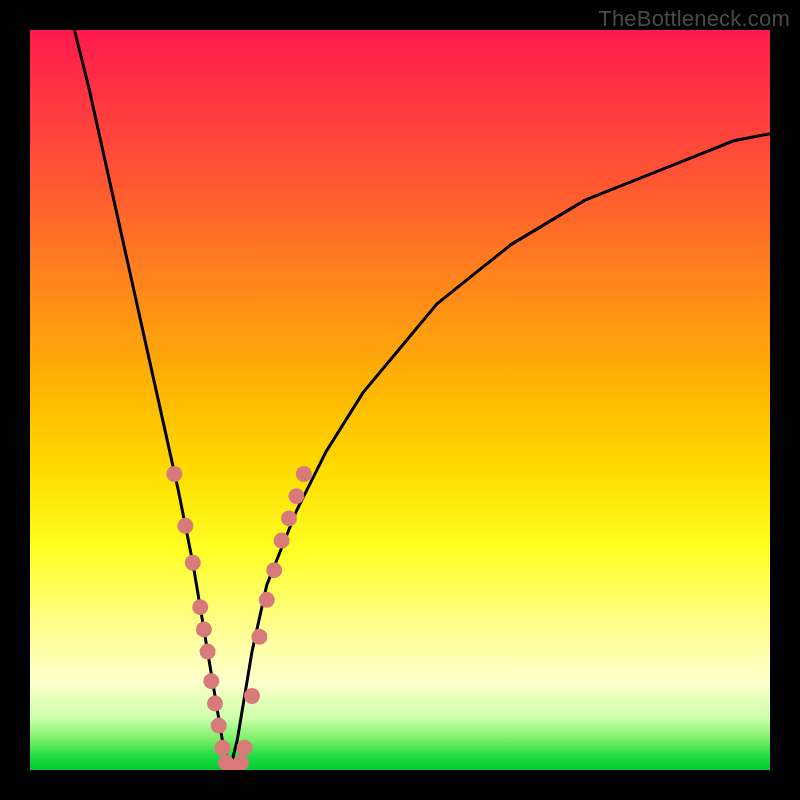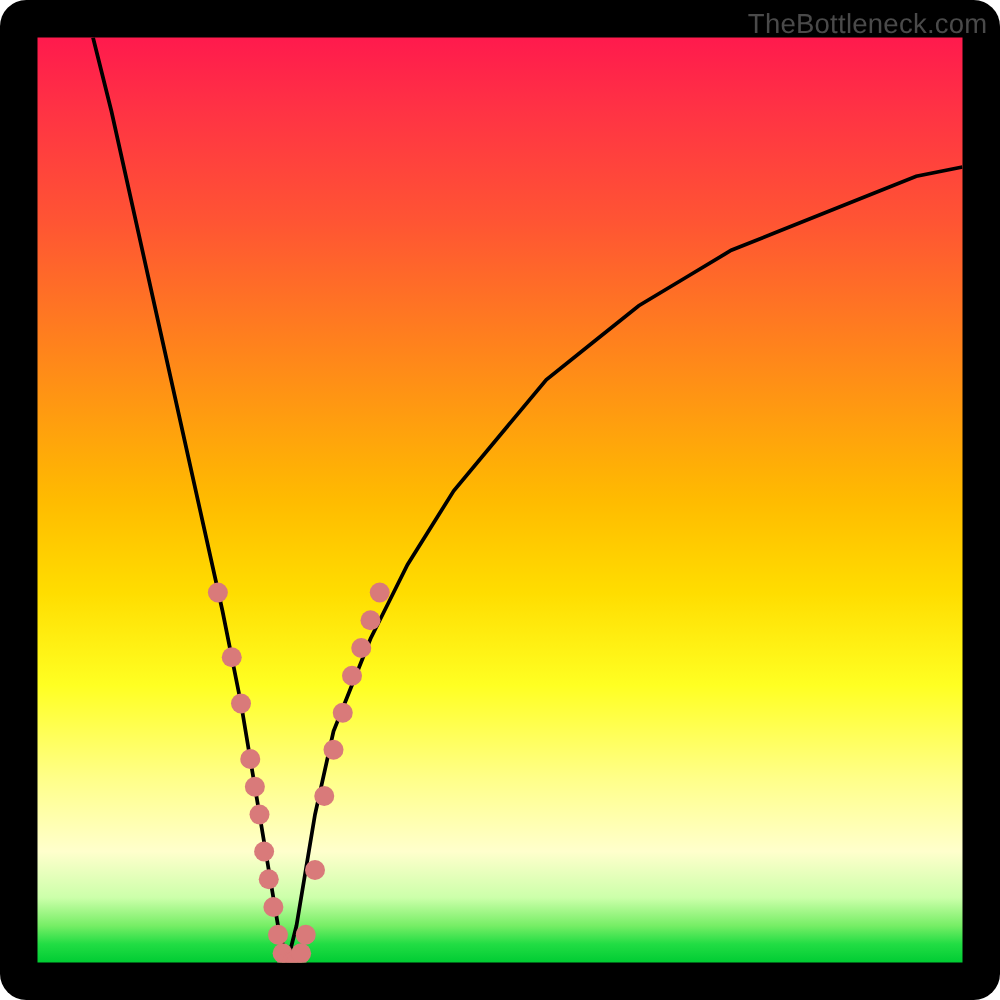--- a/index.html
+++ b/index.html
@@ -2,21 +2,20 @@
 <html><head>
 <meta charset="utf-8">
 <style>
   * { margin: 0; padding: 0; box-sizing: border-box; }
   html, body { width: 800px; height: 800px; overflow: hidden; }
   .container {
     width: 800px;
     height: 800px;
     background: #000;
     position: relative;
-    border-radius: 21px;
   }
   .plot-area {
     position: absolute;
     left: 30px;
     top: 30px;
     width: 740px;
     height: 740px;
     background: linear-gradient(to bottom,
       #ff1a4d 0%,
       #ff3344 8%,

